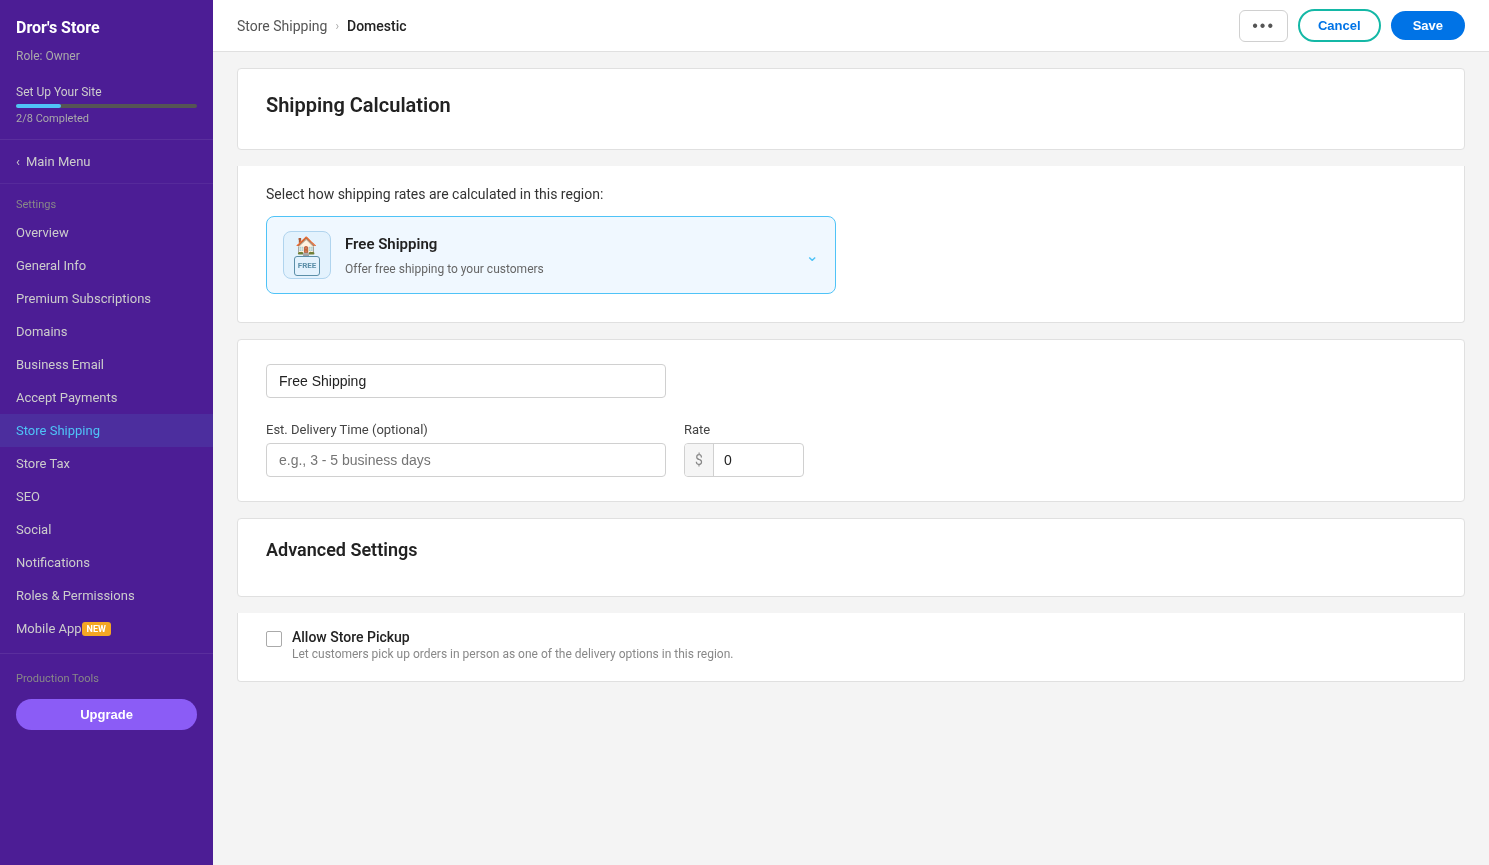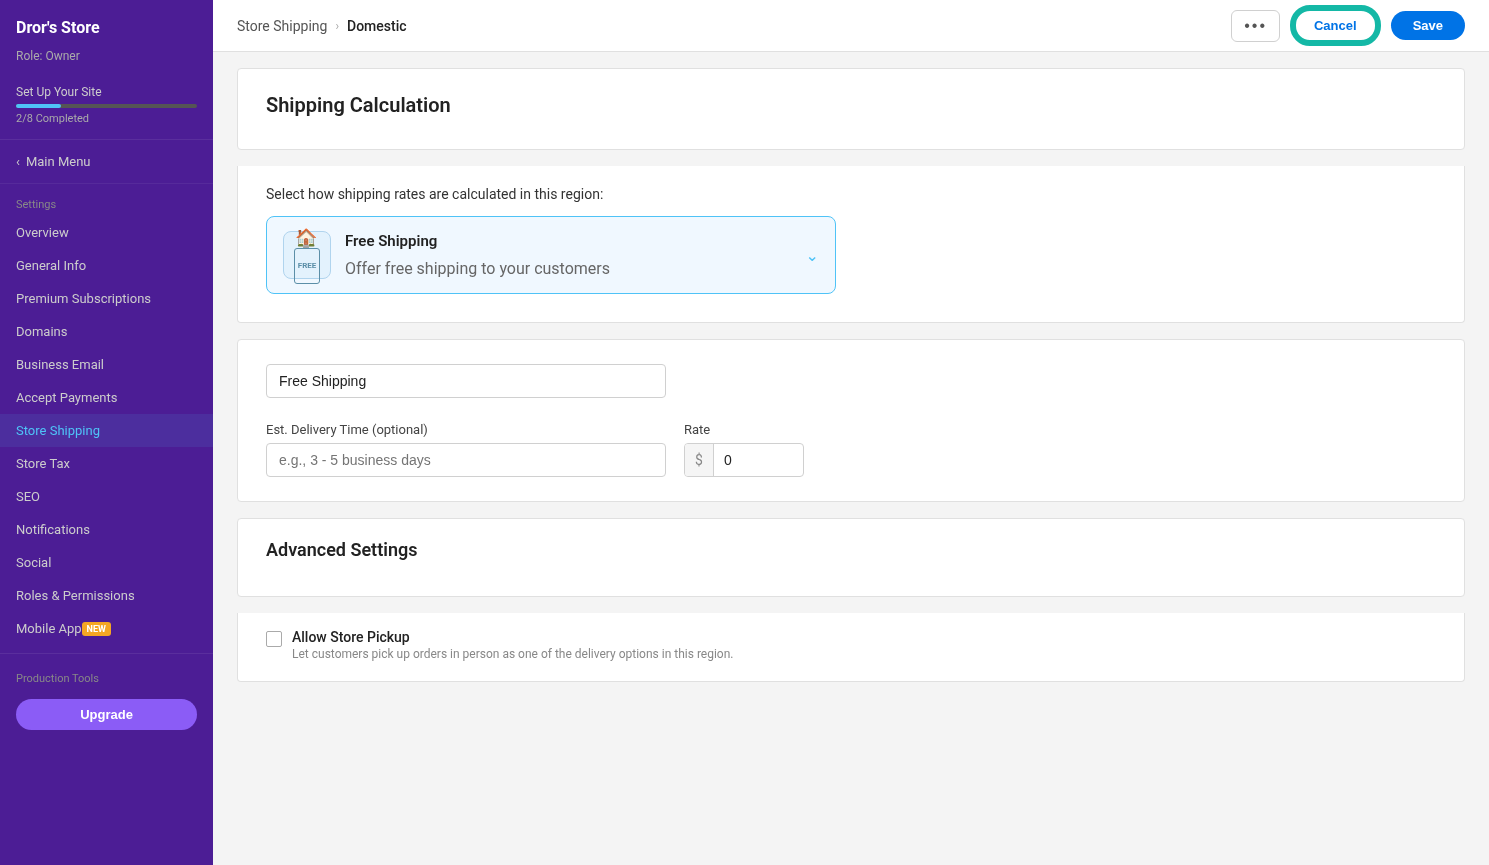--- a/index.html
+++ b/index.html
@@ -163,21 +163,21 @@
       border: 1px solid #d0d0d0;
       background: #fff;
       border-radius: 6px;
       padding: 6px 12px;
       cursor: pointer;
       font-size: 16px;
       color: #555;
       letter-spacing: 2px;
     }
     .cancel-btn {
-      border: 6px solid #14b8a6;
+      border: 2px solid #14b8a6;
       background: #fff;
       color: #0073e6;
       border-radius: 20px;
       padding: 7px 18px;
       font-size: 13px;
       font-weight: 600;
       cursor: pointer;
     }
     .save-btn {
       background: #0073e6;
@@ -250,34 +250,34 @@
       justify-content: center;
       flex-direction: column;
       border: 1px solid #b0d4ee;
     }
     .free-icon-label {
       font-size: 8px;
       font-weight: 700;
       color: #5b8fa8;
       border: 1.5px solid #5b8fa8;
       border-radius: 3px;
-      padding: 13px 3px;
+      padding: 5px 3px;
       line-height: 1;
     }
     .free-icon-house {
       font-size: 18px;
       color: #5b8fa8;
     }
     .option-title {
       font-size: 15px;
       font-weight: 600;
       color: #222;
     }
     .option-desc {
-      font-size: 16px;
+      font-size: 12px;
       color: #666;
       margin-top: 9px;
     }
     .chevron-down {
       color: #4fc3f7;
       font-size: 16px;
     }
 
     
     .form-section {
@@ -433,24 +433,24 @@
   <div class="nav-item active">
     <span>Store Shipping</span>
   </div>
   <div class="nav-item">
     <span>Store Tax</span>
   </div>
   <div class="nav-item">
     <span>SEO</span>
   </div>
   <div class="nav-item">
+    <span>Social</span>
+  </div>
+  <div class="nav-item">
     <span>Notifications</span>
-  </div>
-  <div class="nav-item">
-    <span>Social</span>
   </div>
   <div class="nav-item">
     <span>Roles &amp; Permissions</span>
   </div>
   <div class="nav-item">
     <span>Mobile App</span>
     <span class="badge-new">NEW</span>
   </div>
 
   <hr class="sidebar-divider">

